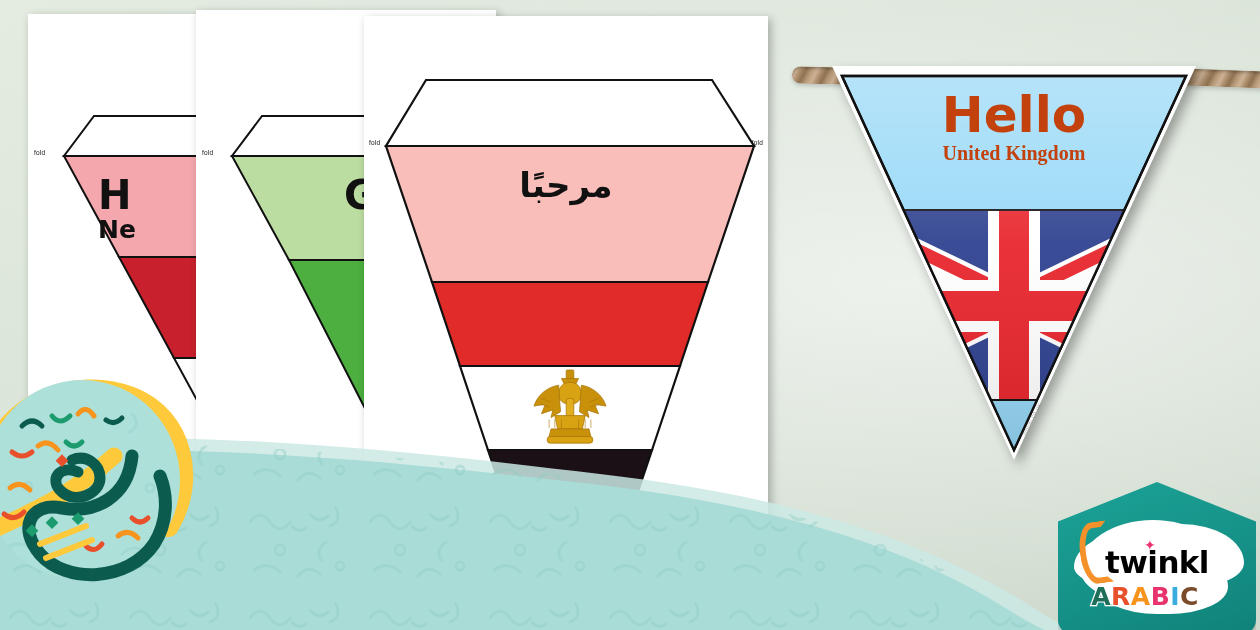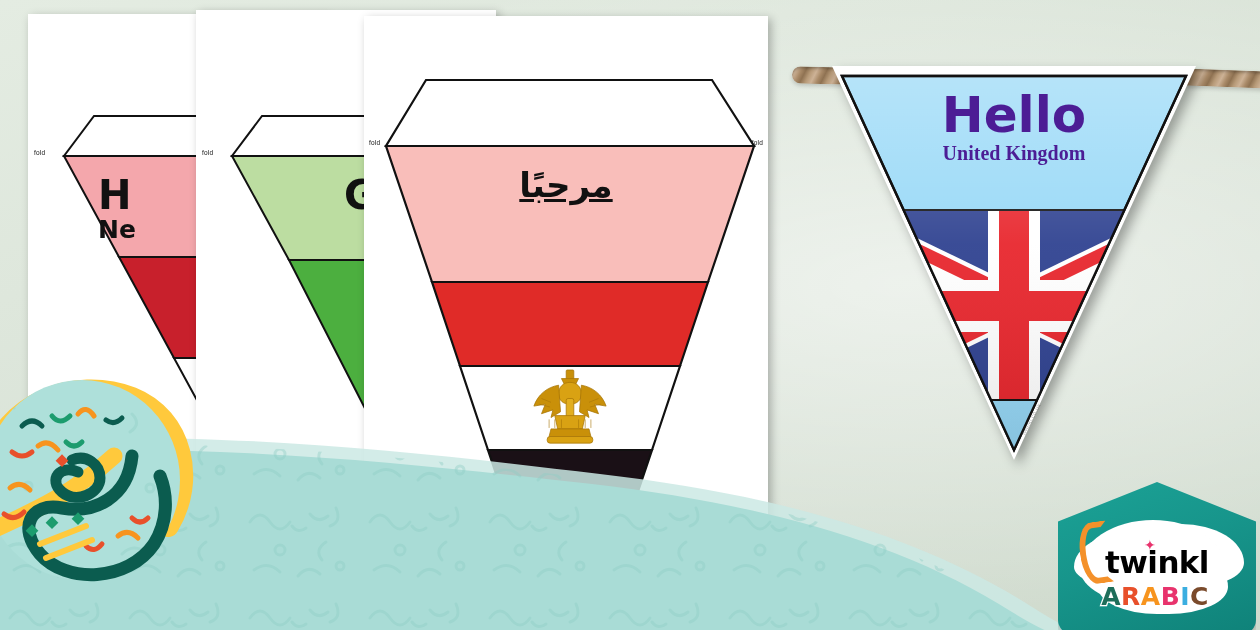--- a/index.html
+++ b/index.html
@@ -88,21 +88,21 @@
   #bunting-uk {
     position: absolute;
     left: 818px; top: 58px;
     width: 392px; height: 402px;
     z-index: 6;
     filter: drop-shadow(5px 6px 6px rgba(0,0,0,0.33));
   }
   #bunting-uk svg { display: block; width: 100%; height: 100%; }
   #bunting-uk .uk-words {
     position: absolute; left: 0; top: 32px; width: 100%;
-    text-align: center; color: #4c1d95; pointer-events: none;
+    text-align: center; color: #c2410c; pointer-events: none;
   }
   #bunting-uk .uk-hello {
     font-size: 50px; font-weight: bold; line-height: 1.0;
     font-family: "DejaVu Sans", sans-serif;
   }
   #bunting-uk .uk-country {
     font-size: 20px; font-weight: bold; line-height: 1.35;
     font-family: Liberation Serif, serif;
   }
 
@@ -146,21 +146,21 @@
     color: #e8336d; font-size: 14px; line-height: 1;
   }
   #twinkl .hook {
     position: absolute; left: 22px; top: 40px;
     width: 30px; height: 62px;
     border: 6px solid #f4912a; border-right-color: transparent;
     border-radius: 60% 0 0 60%;
     transform: rotate(-8deg);
   }
   #twinkl .arabic-word {
-    position: absolute; left: 24px; top: 100px; width: 146px;
+    position: absolute; left: 14px; top: 100px; width: 146px;
     text-align: center;
     font-family: "DejaVu Sans", sans-serif;
     font-size: 25px; font-weight: bold;
     letter-spacing: 0.5px;
     white-space: nowrap;
   }
   #twinkl .arabic-word span { -webkit-text-stroke: 2.4px #ffffff; paint-order: stroke fill; }
 
   .wm {
     position: absolute;
@@ -251,21 +251,21 @@
             <path d="M-22,12 L-22,21 M-16,12 L-16,21 M-9,12 L-9,21 M9,12 L9,21 M16,12 L16,21 M22,12 L22,21"></path>
             <path d="M-30,-10 L-20,-6 M-32,-4 L-21,-1 M30,-10 L20,-6 M32,-4 L21,-1"></path>
           </g>
         </g>
       </svg>
     </div>
 
     <div class="foldlabel" style="left:5px; top:123px;">fold</div>
     <div class="foldlabel" style="right:5px; top:123px;">fold</div>
 
-    <div class="flagtext" style="left:0; top:150px;text-decoration:underline;">
+    <div class="flagtext" style="left:0; top:150px;">
       <div class="hello-ar">مرحبًا</div>
     </div>
 
     <div class="wm" style="left:200px; top:498px;">twinkl.co.uk</div>
   </div>
 
   <div id="bunting-uk">
     <svg viewBox="0 0 392 402" preserveAspectRatio="none">
       <defs>
         <clipPath id="uk-body">

